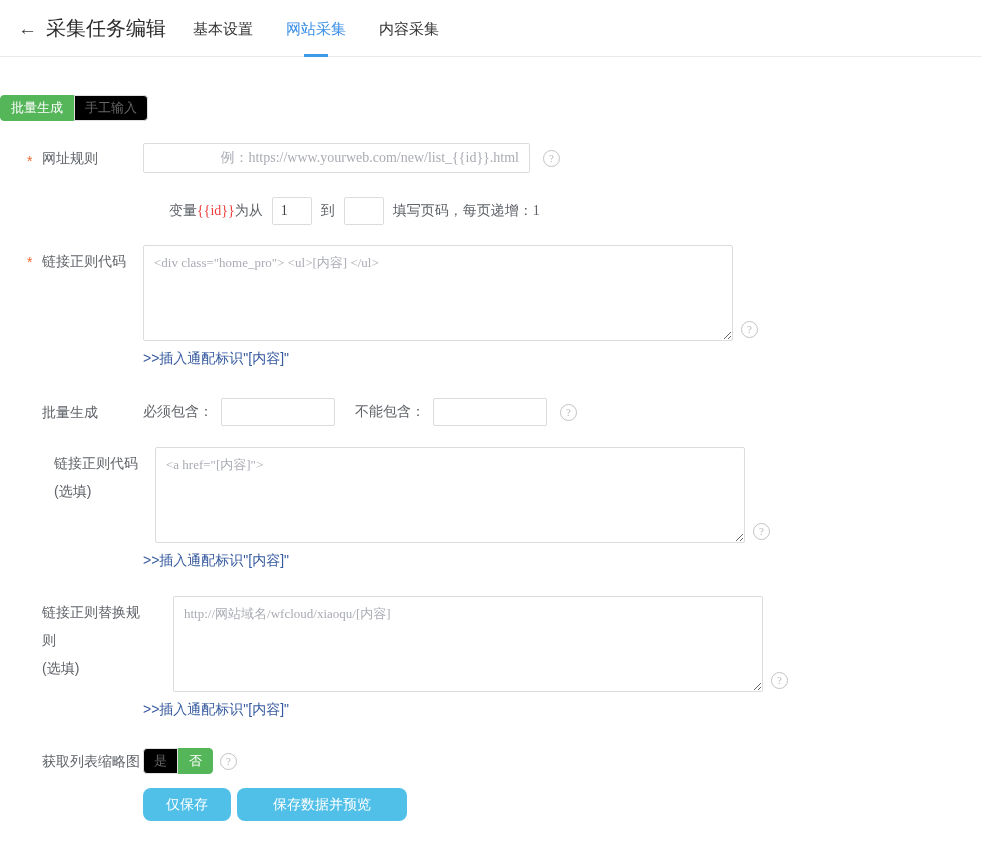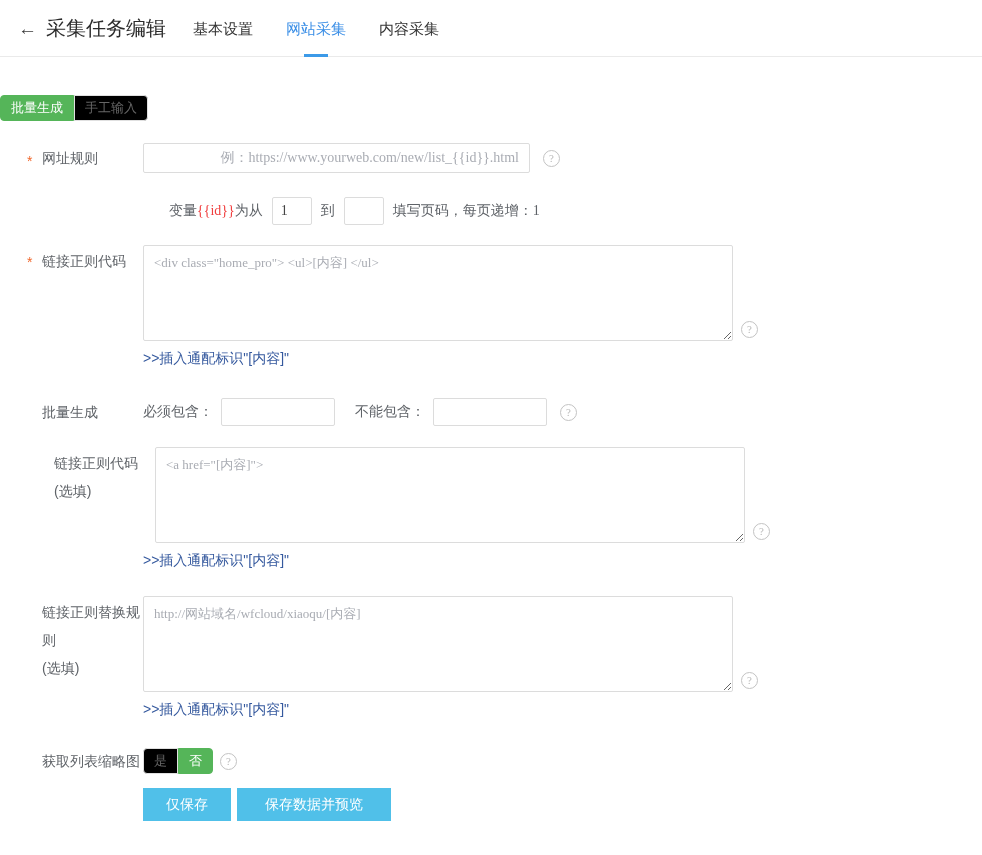--- a/index.html
+++ b/index.html
@@ -60,27 +60,27 @@
   .help.after-ta { margin-left:8px; margin-bottom:3px; }
   
   .insert-link { color:#35599e; font-size:14px; cursor:pointer; text-decoration:none; }
   
   .r-url      { margin-top:22px; }
   .r-variable { margin-top:24px;padding-left:26px; }
   .r-listregex{ margin-top:20px; }
   .r-insert   { margin-top:9px; }
   .r-linkrule { margin-top:30px; }
   .r-linkregex{ margin-top:21px;padding-left:12px; }
-  .r-replace  { margin-top:26px; }
+  .r-replace  { margin-top:26px;gap:30px; }
   .r-thumb    { margin-top:28px; }
   .r-actions  { margin-top:13px; }
   
-  .btn { height:33px; background:#50c0e9; color:#fff; border:none; border-radius:0;
+  .btn { height:33px; background:#50c0e9; color:#fff; border:none; border-radius:8px;
          font-size:14px; padding:0 23px; cursor:pointer; margin-right:6px; }
-  .btn.wide { padding:0 28px; }
+  .btn.wide { padding:0 36px; }
 </style>
 </head>
 <body>
 
 <div class="header">
   <span class="back">←</span>
   <span class="title">采集任务编辑</span>
   <div class="tabs">
     <span class="tab">基本设置</span>
     <span class="tab active">网站采集</span>

